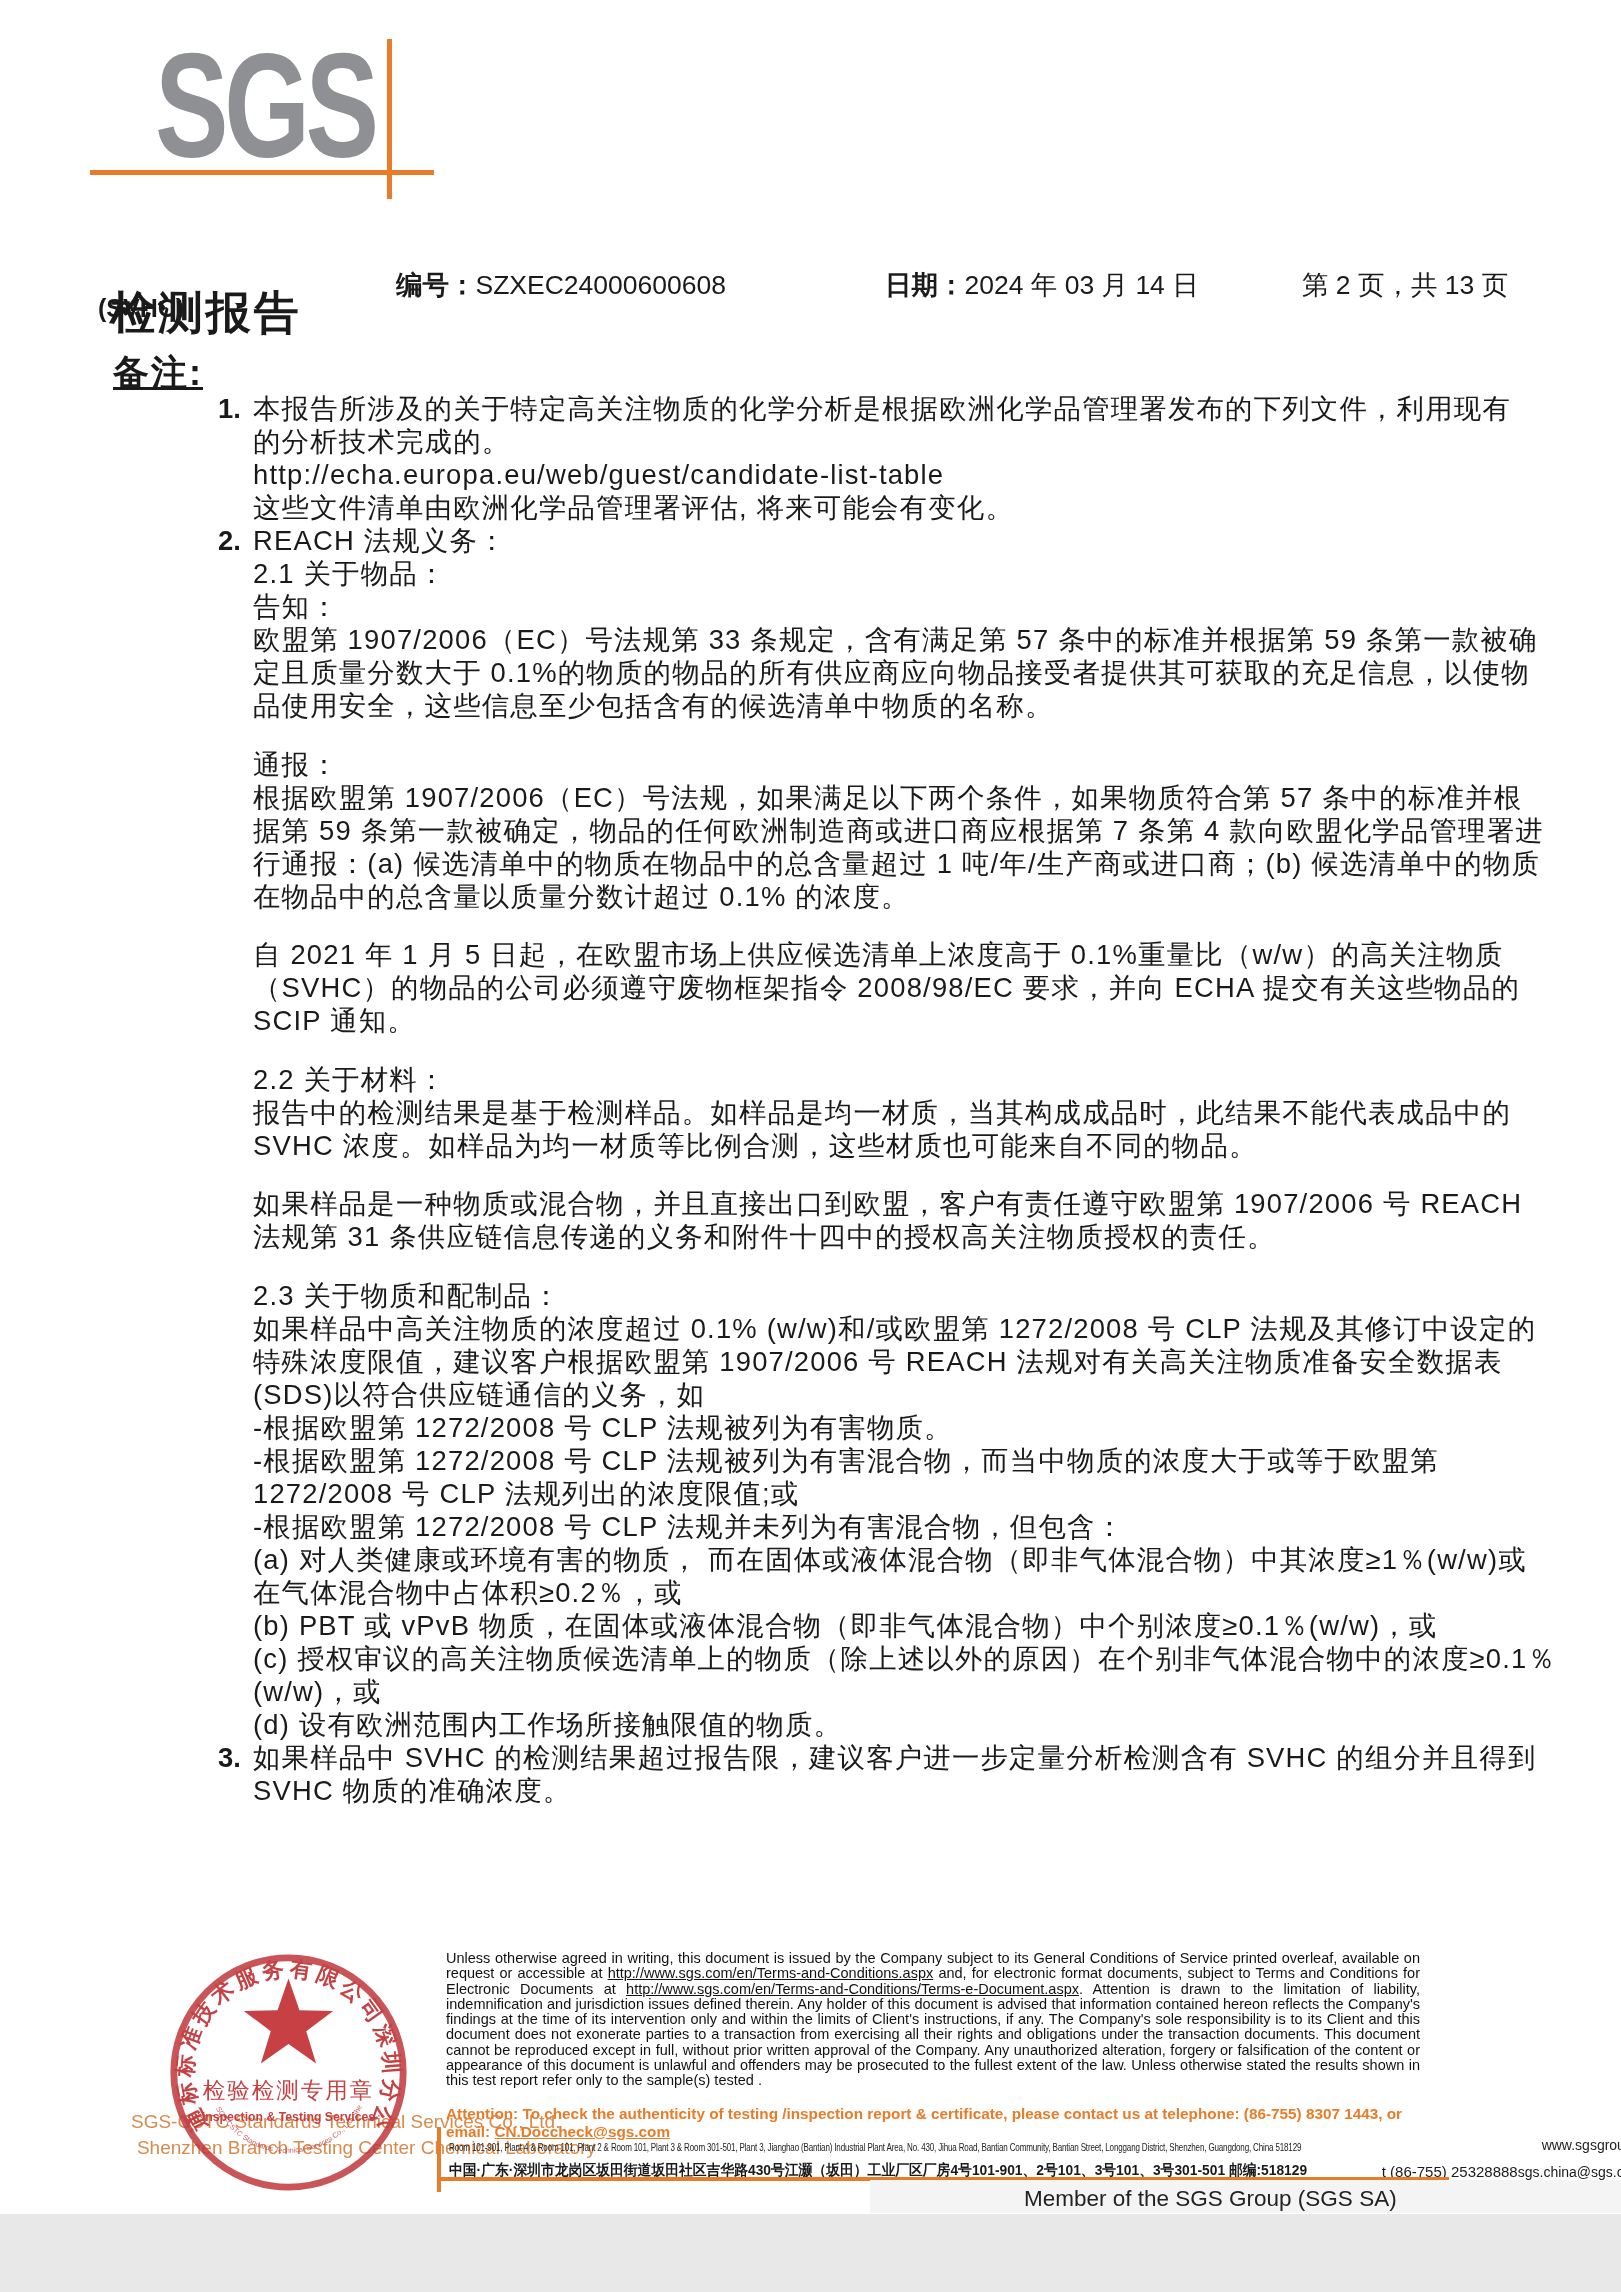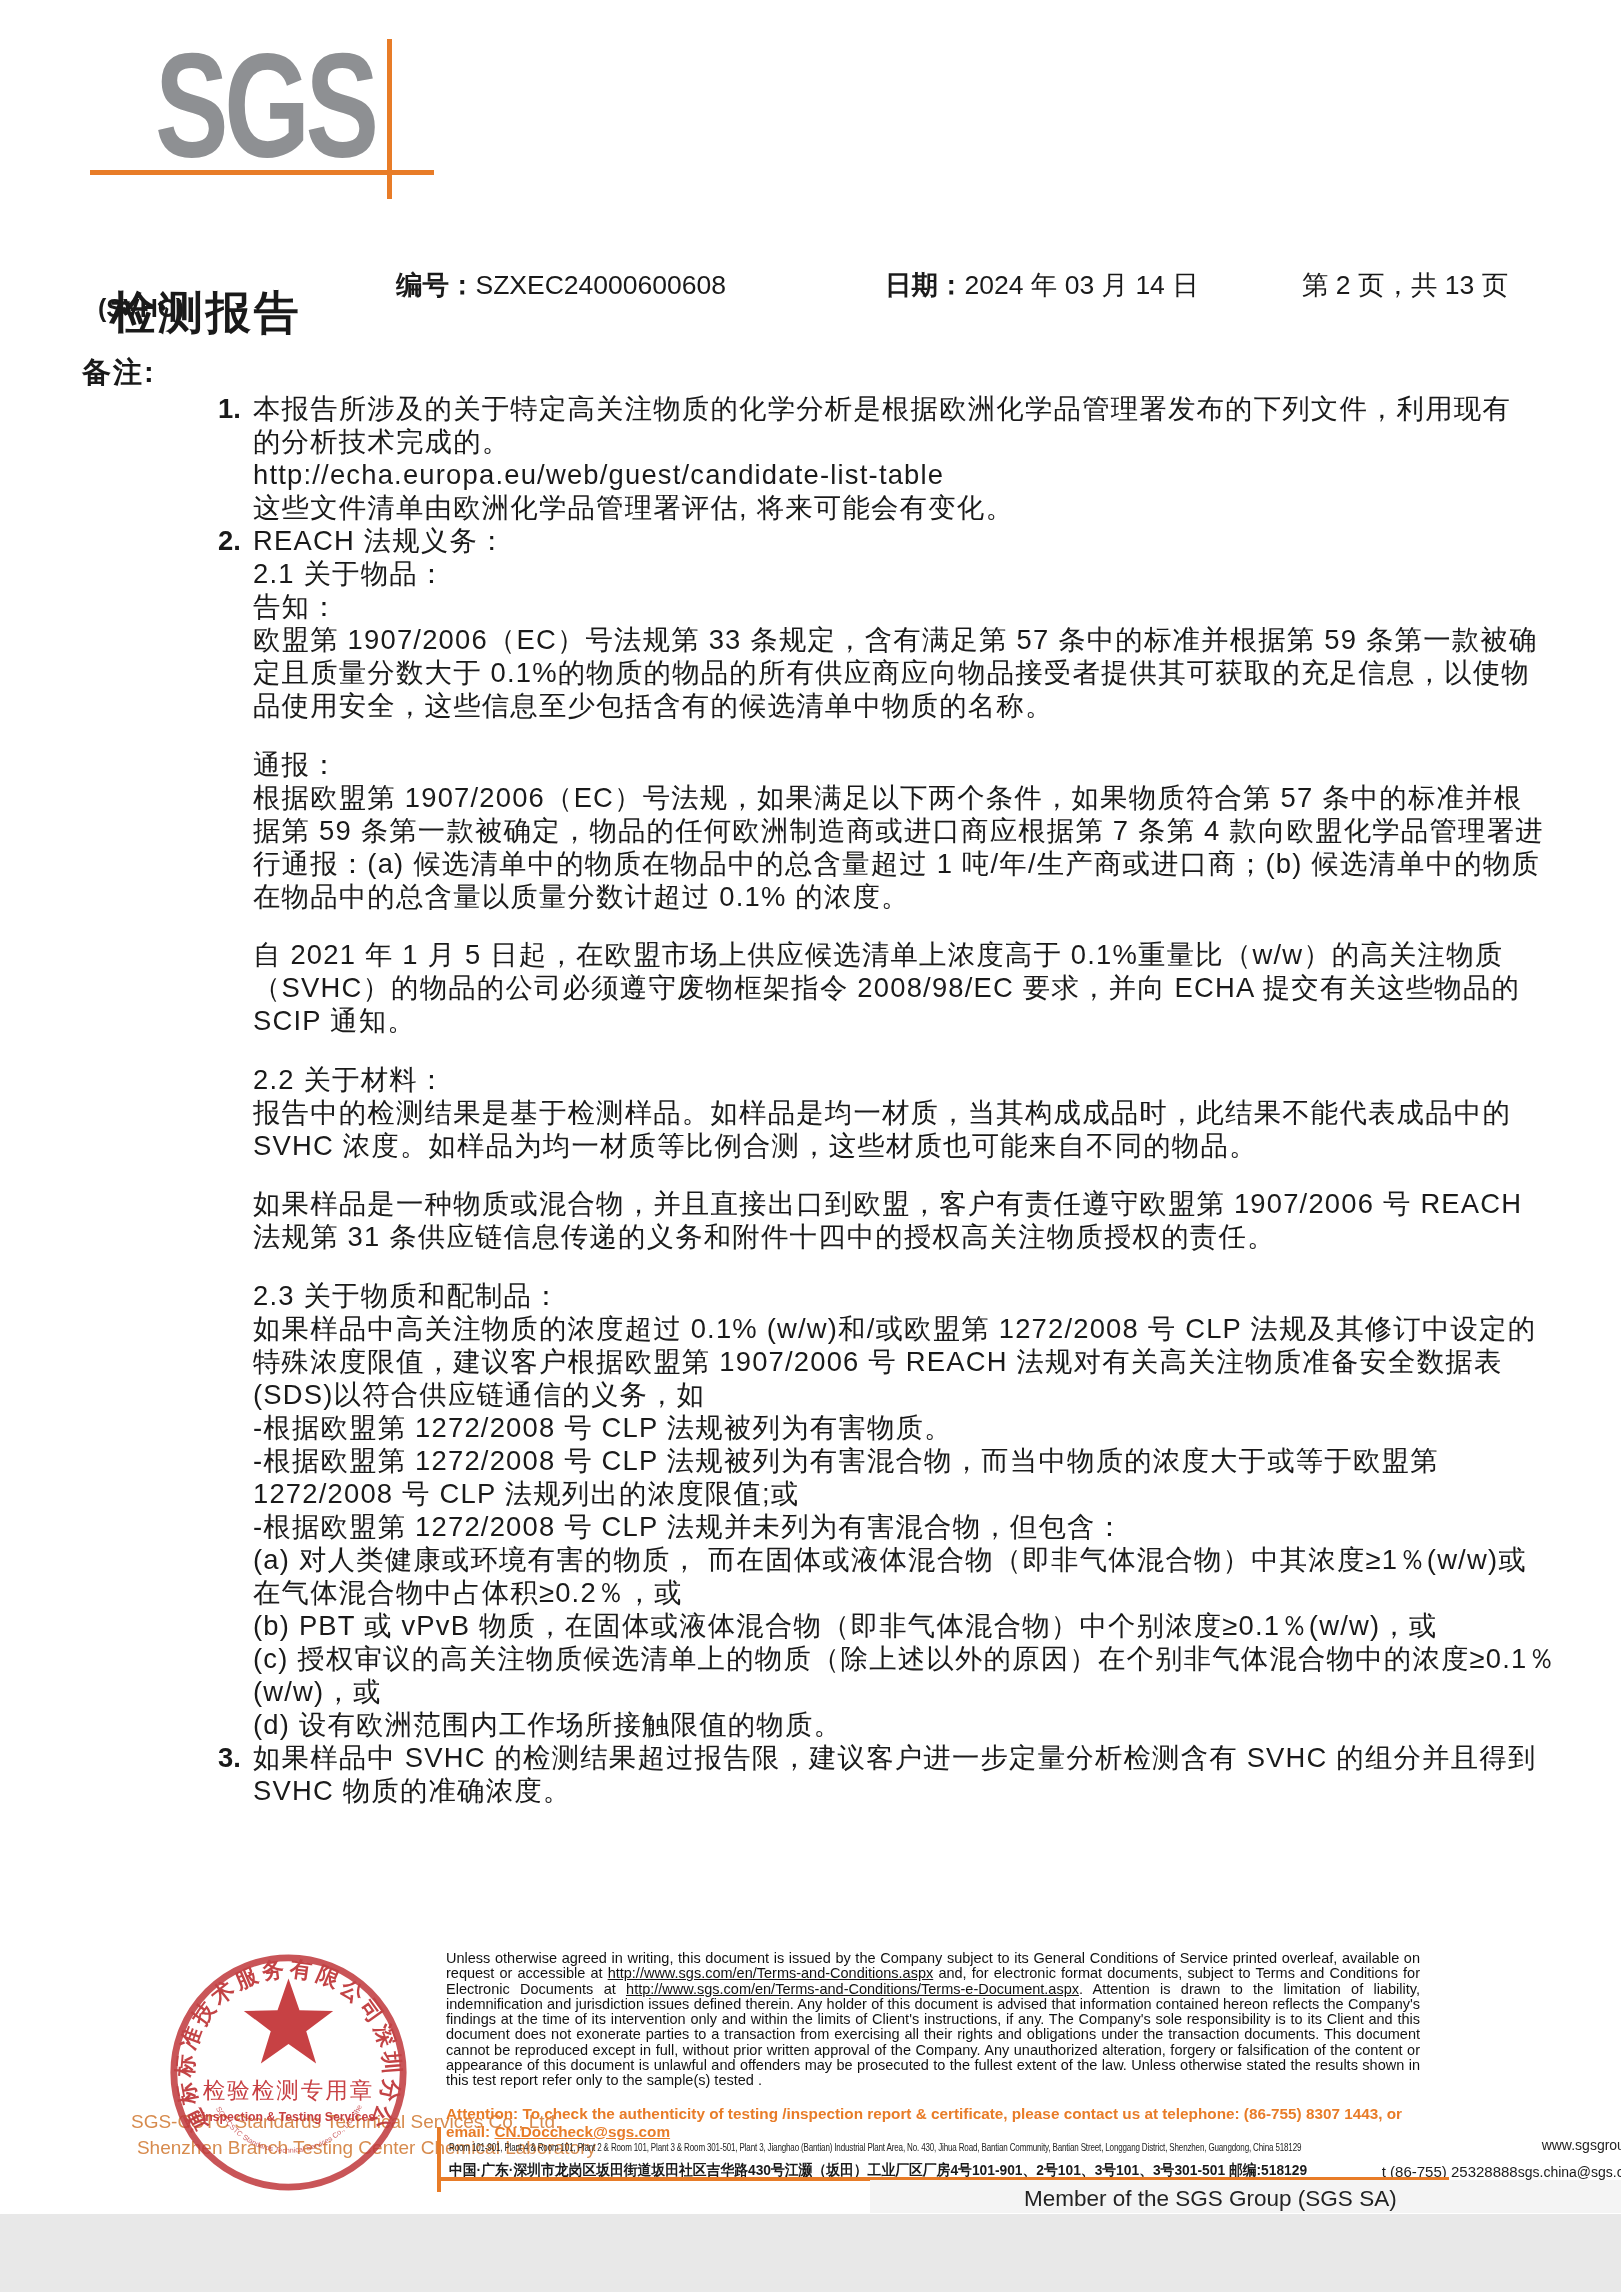--- a/index.html
+++ b/index.html
@@ -16,21 +16,21 @@
          font-family:"Liberation Serif","DejaVu Serif",serif;margin-top:44px;}
   .subtitle{position:absolute;left:98px;top:294px;font-size:25px;font-weight:700;}
   .meta{position:absolute;top:267px;font-size:26.5px;white-space:nowrap;}
   .meta b{font-weight:700;}
   .meta-no{left:396px;}
   .meta-date{left:885px;}
   .meta-page{left:1302px;}
 
   
   .body-block{position:absolute;left:0;top:353px;width:1621px;}
-  .remark{padding-left:82px;font-size:29px;font-weight:700;line-height:39px;letter-spacing:2px;}
+  .remark{padding-left:113px;font-size:36px;font-weight:700;line-height:39px;letter-spacing:2px;text-decoration:underline;}
   .ln{padding-left:218px;font-size:27.4px;line-height:33px;letter-spacing:1.2px;white-space:nowrap;}
   .ln .mk{display:inline-block;width:35px;font-weight:700;letter-spacing:0;}
   .gap{height:25.5px;}
 
   
   .fdisc{position:absolute;left:446px;top:1951px;width:974px;font-size:14.5px;line-height:15.3px;
          text-align:justify;color:#111;}
   .fdisc .u{text-decoration:underline;}
   .fatt{position:absolute;left:446px;top:2105px;width:980px;font-size:15.3px;line-height:18px;
         font-weight:700;color:#e87c28;}

